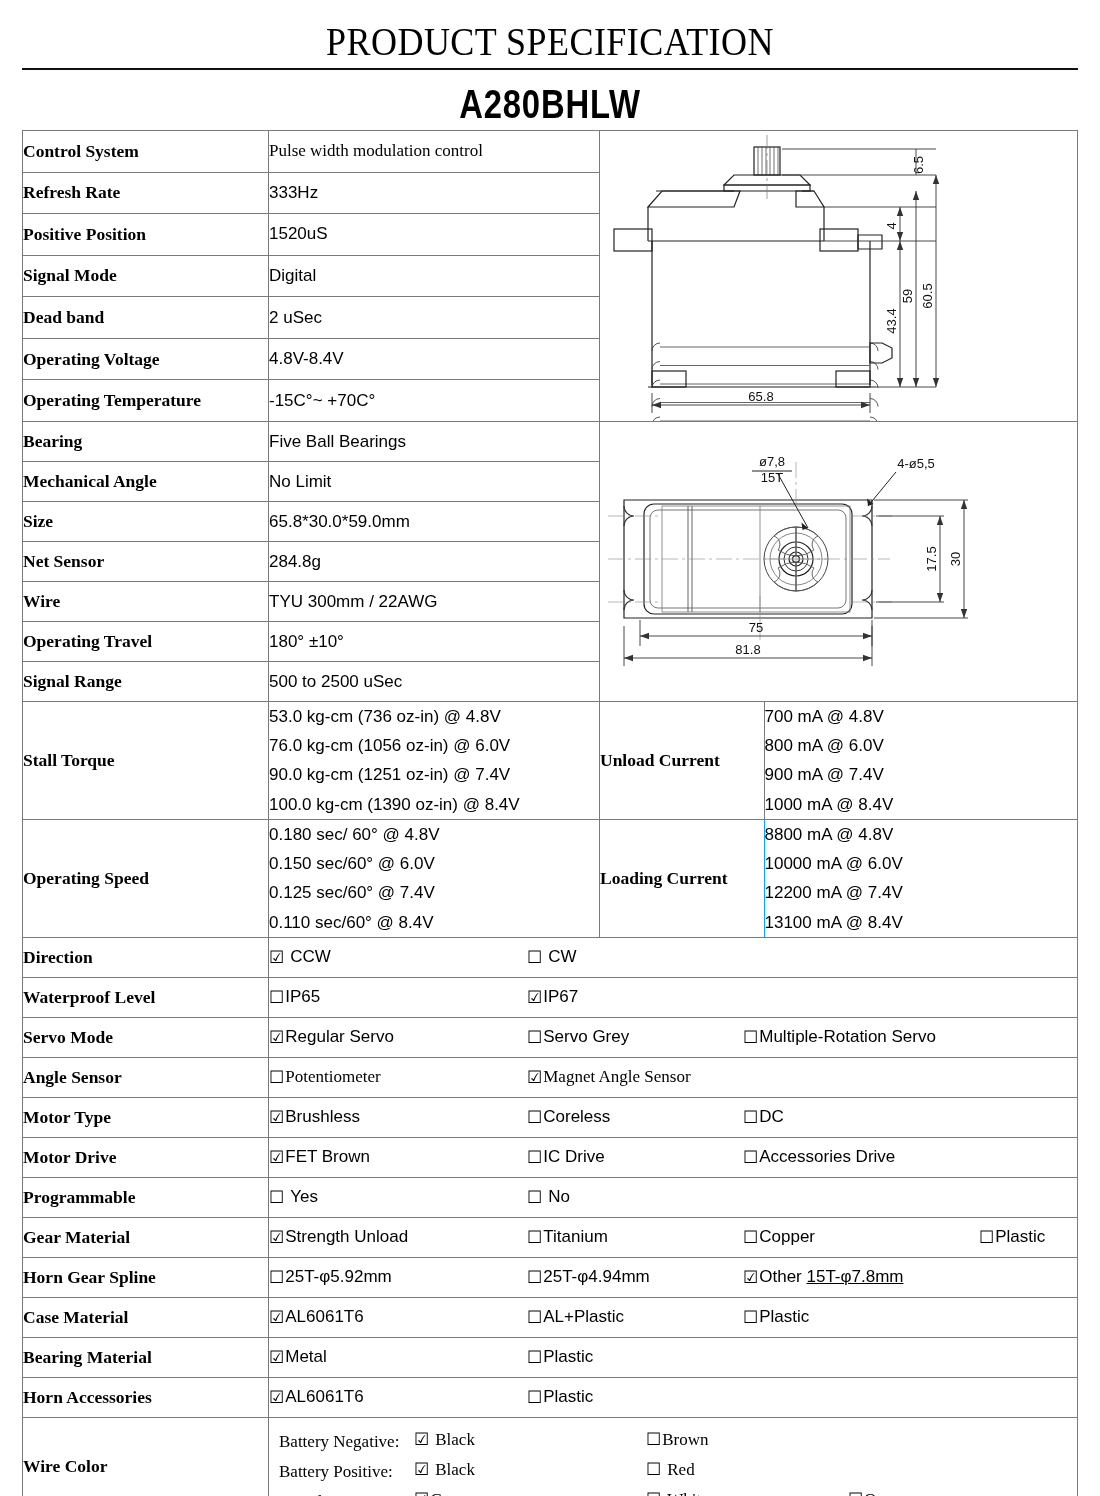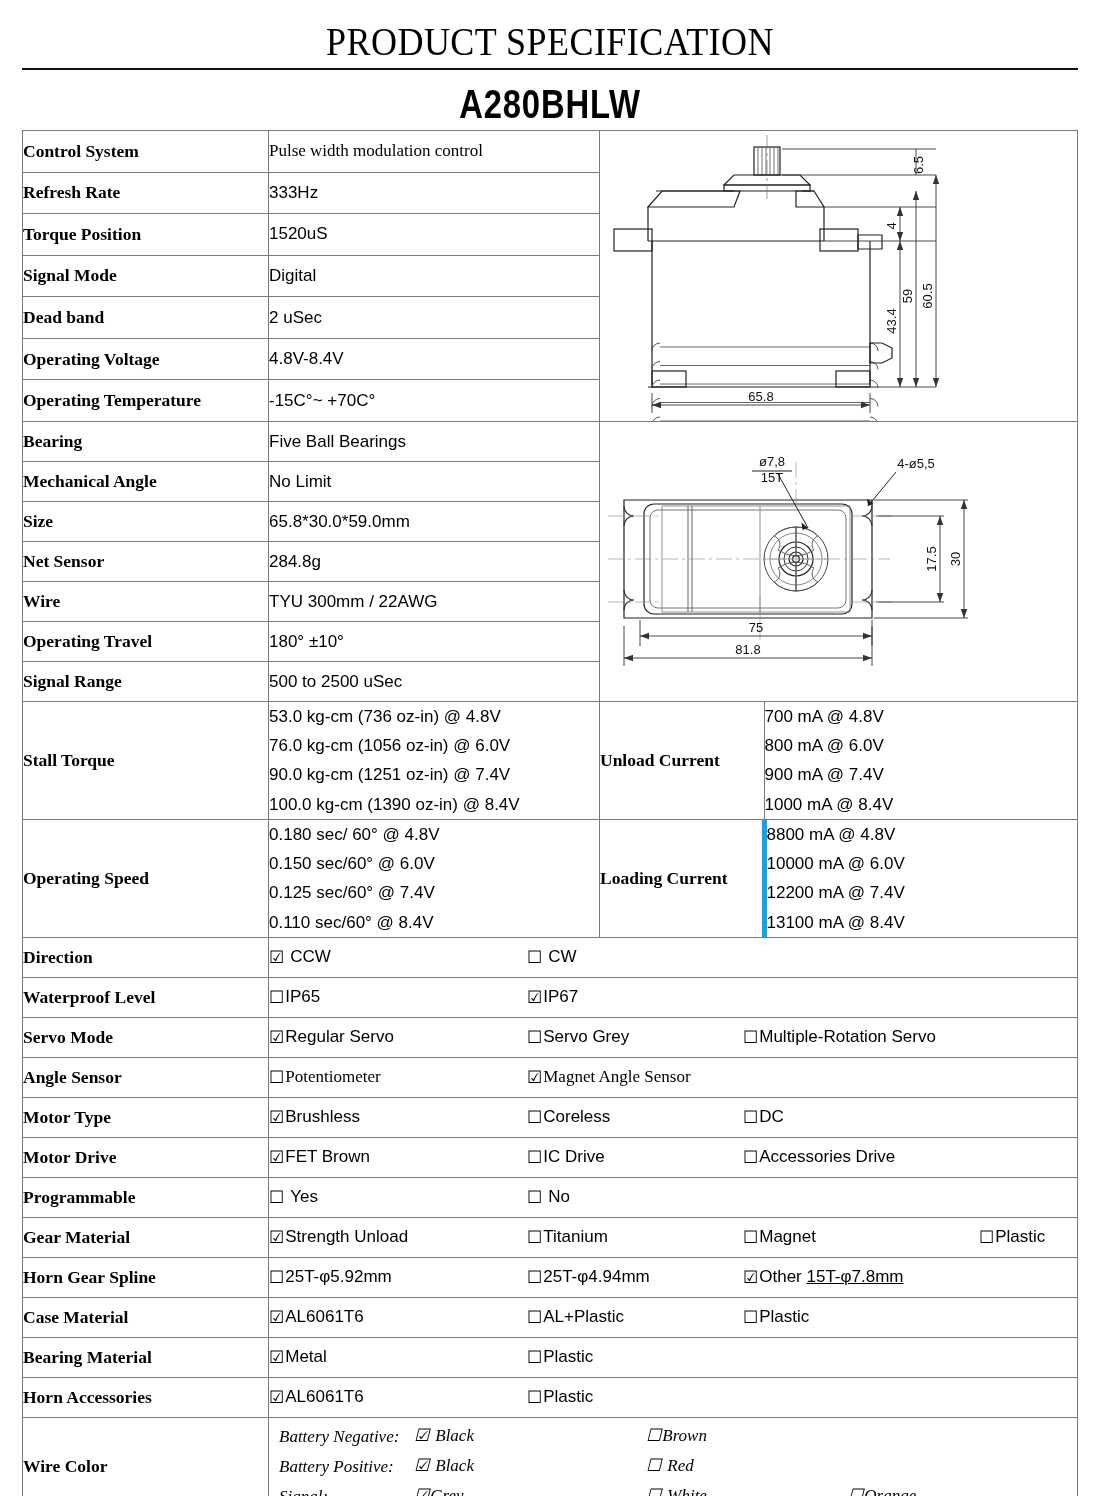--- a/index.html
+++ b/index.html
@@ -125,23 +125,22 @@
 
   
   .wire-grid {
     display: block;
     padding: 4px 0 4px 10px;
     font-family: "Liberation Serif", serif;
     font-size: 17px;
   }
   .wire-line {
     display: flex;
-    align-items: center;
+    align-items: flex-end;
     height: 30px;
-    font-style: italic;
   }
   .wire-key { width: 135px; white-space: nowrap; }
 
   
   .draw-cell { position: relative; padding: 0; }
   .drawing {
     position: relative;
     width: 100%;
     height: 100%;
   }
@@ -262,21 +261,21 @@
                 <text class="dimtext" x="161" y="270" text-anchor="middle">65.8</text>
               </svg>
             </div>
           </td>
         </tr>
         <tr>
           <td class="lbl row-h">Refresh Rate</td>
           <td class="val" colspan="2">333Hz</td>
         </tr>
         <tr>
-          <td class="lbl row-h">Torque Position</td>
+          <td class="lbl row-h">Positive Position</td>
           <td class="val" colspan="2">1520uS</td>
         </tr>
         <tr>
           <td class="lbl row-h">Signal Mode</td>
           <td class="val" colspan="2">Digital</td>
         </tr>
         <tr>
           <td class="lbl row-h">Dead band</td>
           <td class="val" colspan="2">2 uSec</td>
         </tr>
@@ -409,21 +408,21 @@
           <td class="lbl-mid">Operating Speed</td>
           <td class="multiline" colspan="2">0.180 sec/ 60° @ 4.8V<br>0.150 sec/60° @ 6.0V<br>0.125 sec/60° @ 7.4V<br>0.110 sec/60° @ 8.4V</td>
           <td style="padding:0">
             <table style="width:100%;border-collapse:collapse;table-layout:fixed">
               <colgroup>
                 <col style="width:164px">
                 <col>
               </colgroup>
               <tbody>
                 <tr>
-                  <td style="border:none;border-right:5px solid #0ea5e9" class="lbl-mid">Loading Current</td>
+                  <td style="border:none;border-right:1px solid #0ea5e9" class="lbl-mid">Loading Current</td>
                   <td style="border:none" class="multiline">8800 mA @ 4.8V<br>10000 mA @ 6.0V<br>12200 mA @ 7.4V<br>13100 mA @ 8.4V</td>
                 </tr>
               </tbody>
             </table>
           </td>
         </tr>
         <tr>
           <td class="lbl row-h">Direction</td>
           <td colspan="3" style="padding:0">
             <div class="optrow" style="position:relative;height:29px;">
@@ -547,21 +546,21 @@
               <span class="opt sans" style="position:absolute;left:0px;">
                 <span class="box">☑</span>
                 <span>Strength Unload</span>
               </span>
               <span class="opt sans" style="position:absolute;left:258px;">
                 <span class="box">☐</span>
                 <span>Titanium</span>
               </span>
               <span class="opt sans" style="position:absolute;left:474px;">
                 <span class="box">☐</span>
-                <span>Magnet</span>
+                <span>Copper</span>
               </span>
               <span class="opt sans" style="position:absolute;left:710px;">
                 <span class="box">☐</span>
                 <span>Plastic</span>
               </span>
             </div>
           </td>
         </tr>
         <tr>
           <td class="lbl row-h">Horn Gear Spline</td>

